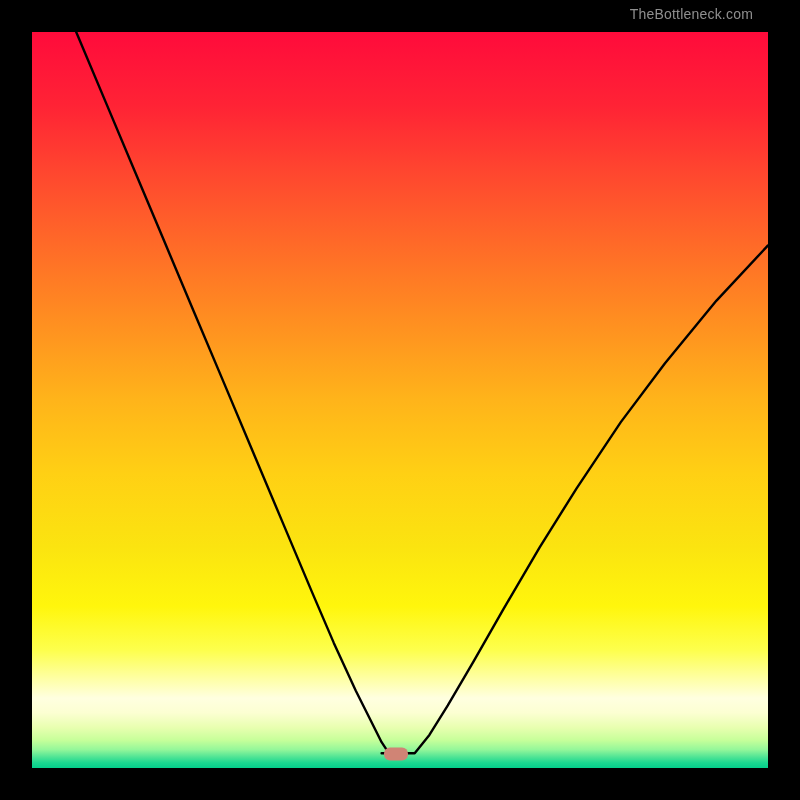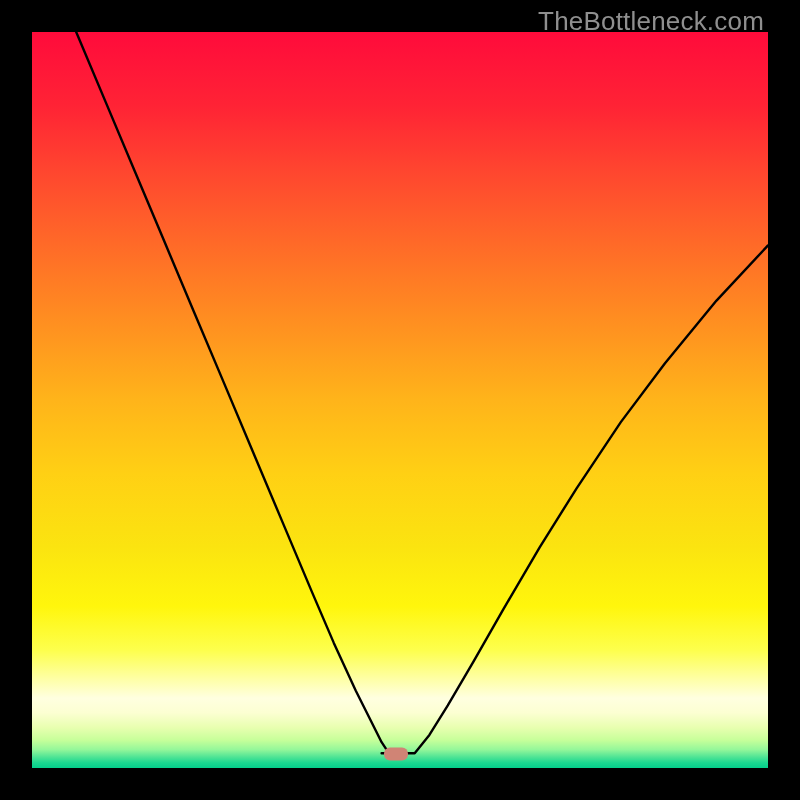--- a/index.html
+++ b/index.html
@@ -29,23 +29,23 @@
     position: absolute;
     inset: 0;
   }
   .curve {
     position: absolute;
     inset: 0;
   }
   .watermark {
     position: absolute;
     top: 6px;
-    right: 36px;
+    right: 47px;
     color: #8f8f8f;
-    font-size: 26px;
+    font-size: 14px;
     font-weight: 500;
     letter-spacing: 0.2px;
   }
   .marker {
     position: absolute;
     width: 24px;
     height: 13px;
     border-radius: 6px;
     background: #d08475;
     transform: translate(-50%, -50%);

